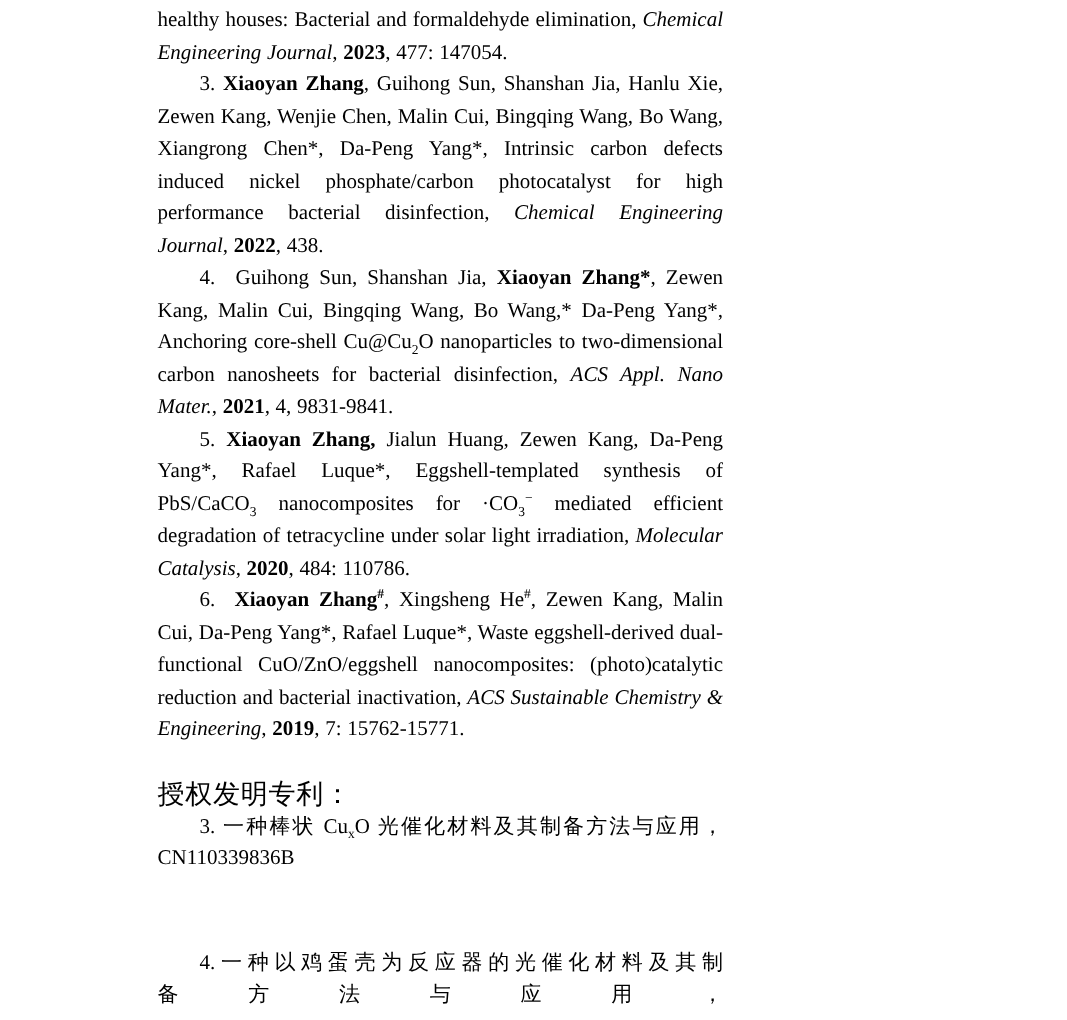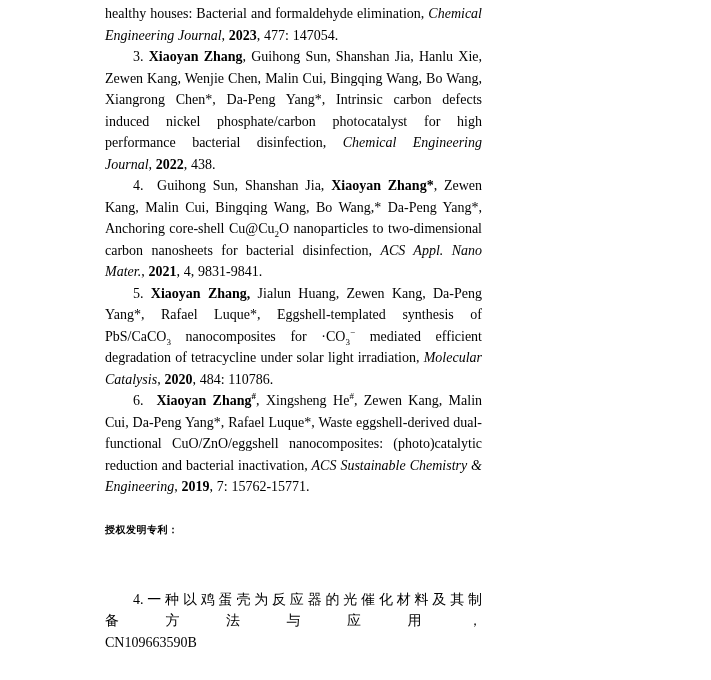--- a/index.html
+++ b/index.html
@@ -29,36 +29,37 @@
   .ind { text-indent: 28px; }
   .spread { text-align-last: justify; margin-top: 48px; }
   .b { font-weight: bold; }
   .i { font-style: italic; }
   sup, sub {
     font-size: 9px;
     line-height: 0;
   }
   .patents-heading {
     font-family: "Liberation Sans", sans-serif;
-    font-weight: bold;
-    font-size: 10px;
+    font-weight: normal;
+    font-size: 18px;
     line-height: 21.5px;
     margin: 21.5px 0 0 0;
     letter-spacing: 0.5px;
   }
 </style>
 </head>
 <body>
 
 <div class="page">
   <div>
       <p class="para"><span>healthy houses: Bacterial and formaldehyde elimination, </span><span class="i">Chemical Engineering Journal</span><span>, </span><span class="b">2023</span><span>, 477: 147054.</span></p>
       <p class="para ind"><span>3. </span><span class="b">Xiaoyan Zhang</span><span>, Guihong Sun, Shanshan Jia, Hanlu Xie, Zewen Kang, Wenjie Chen, Malin Cui, Bingqing Wang, Bo Wang, Xiangrong Chen*, Da-Peng Yang*, Intrinsic carbon defects induced nickel phosphate/carbon photocatalyst for high performance bacterial disinfection, </span><span class="i">Chemical Engineering Journal</span><span>, </span><span class="b">2022</span><span>, 438.</span></p>
       <p class="para ind"><span>4.&nbsp; Guihong Sun, Shanshan Jia, </span><span class="b">Xiaoyan Zhang*</span><span>, Zewen Kang, Malin Cui, Bingqing Wang, Bo Wang,* Da-Peng Yang*, Anchoring core-shell Cu@Cu</span><sub>2</sub><span>O nanoparticles to two-dimensional carbon nanosheets for bacterial disinfection, </span><span class="i">ACS Appl. Nano Mater.</span><span>, </span><span class="b">2021</span><span>, 4, 9831-9841.</span></p>
       <p class="para ind"><span>5. </span><span class="b">Xiaoyan Zhang,</span><span> Jialun Huang, Zewen Kang, Da-Peng Yang*, Rafael Luque*, Eggshell-templated synthesis of PbS/CaCO</span><sub>3</sub><span> nanocomposites for ·CO</span><sub>3</sub><sup>−</sup><span> mediated efficient degradation of tetracycline under solar light irradiation, </span><span class="i">Molecular Catalysis</span><span>, </span><span class="b">2020</span><span>, 484: 110786.</span></p>
       <p class="para ind"><span>6.&nbsp; </span><span class="b">Xiaoyan Zhang</span><sup class="b">#</sup><span>, Xingsheng He</span><sup>#</sup><span>, Zewen Kang, Malin Cui, Da-Peng Yang*, Rafael Luque*, Waste eggshell-derived dual-functional CuO/ZnO/eggshell nanocomposites: (photo)catalytic reduction and bacterial inactivation, </span><span class="i">ACS Sustainable Chemistry &amp; Engineering</span><span>, </span><span class="b">2019</span><span>, 7: 15762-15771.</span></p>
     </div>
   <p class="para patents-heading">授权发明专利：</p>
   <div>
+      <p class="para ind"><span>3. 一种棒状 Cu</span><sub>x</sub><span>O 光催化材料及其制备方法与应用，CN110339836B</span></p>
       <p class="para ind spread"><span>4. 一 种 以 鸡 蛋 壳 为 反 应 器 的 光 催 化 材 料 及 其 制 备 方 法 与 应 用 ，</span></p>
       <p class="para"><span>CN109663590B</span></p>
     </div>
 </div>
 
 </body></html>

